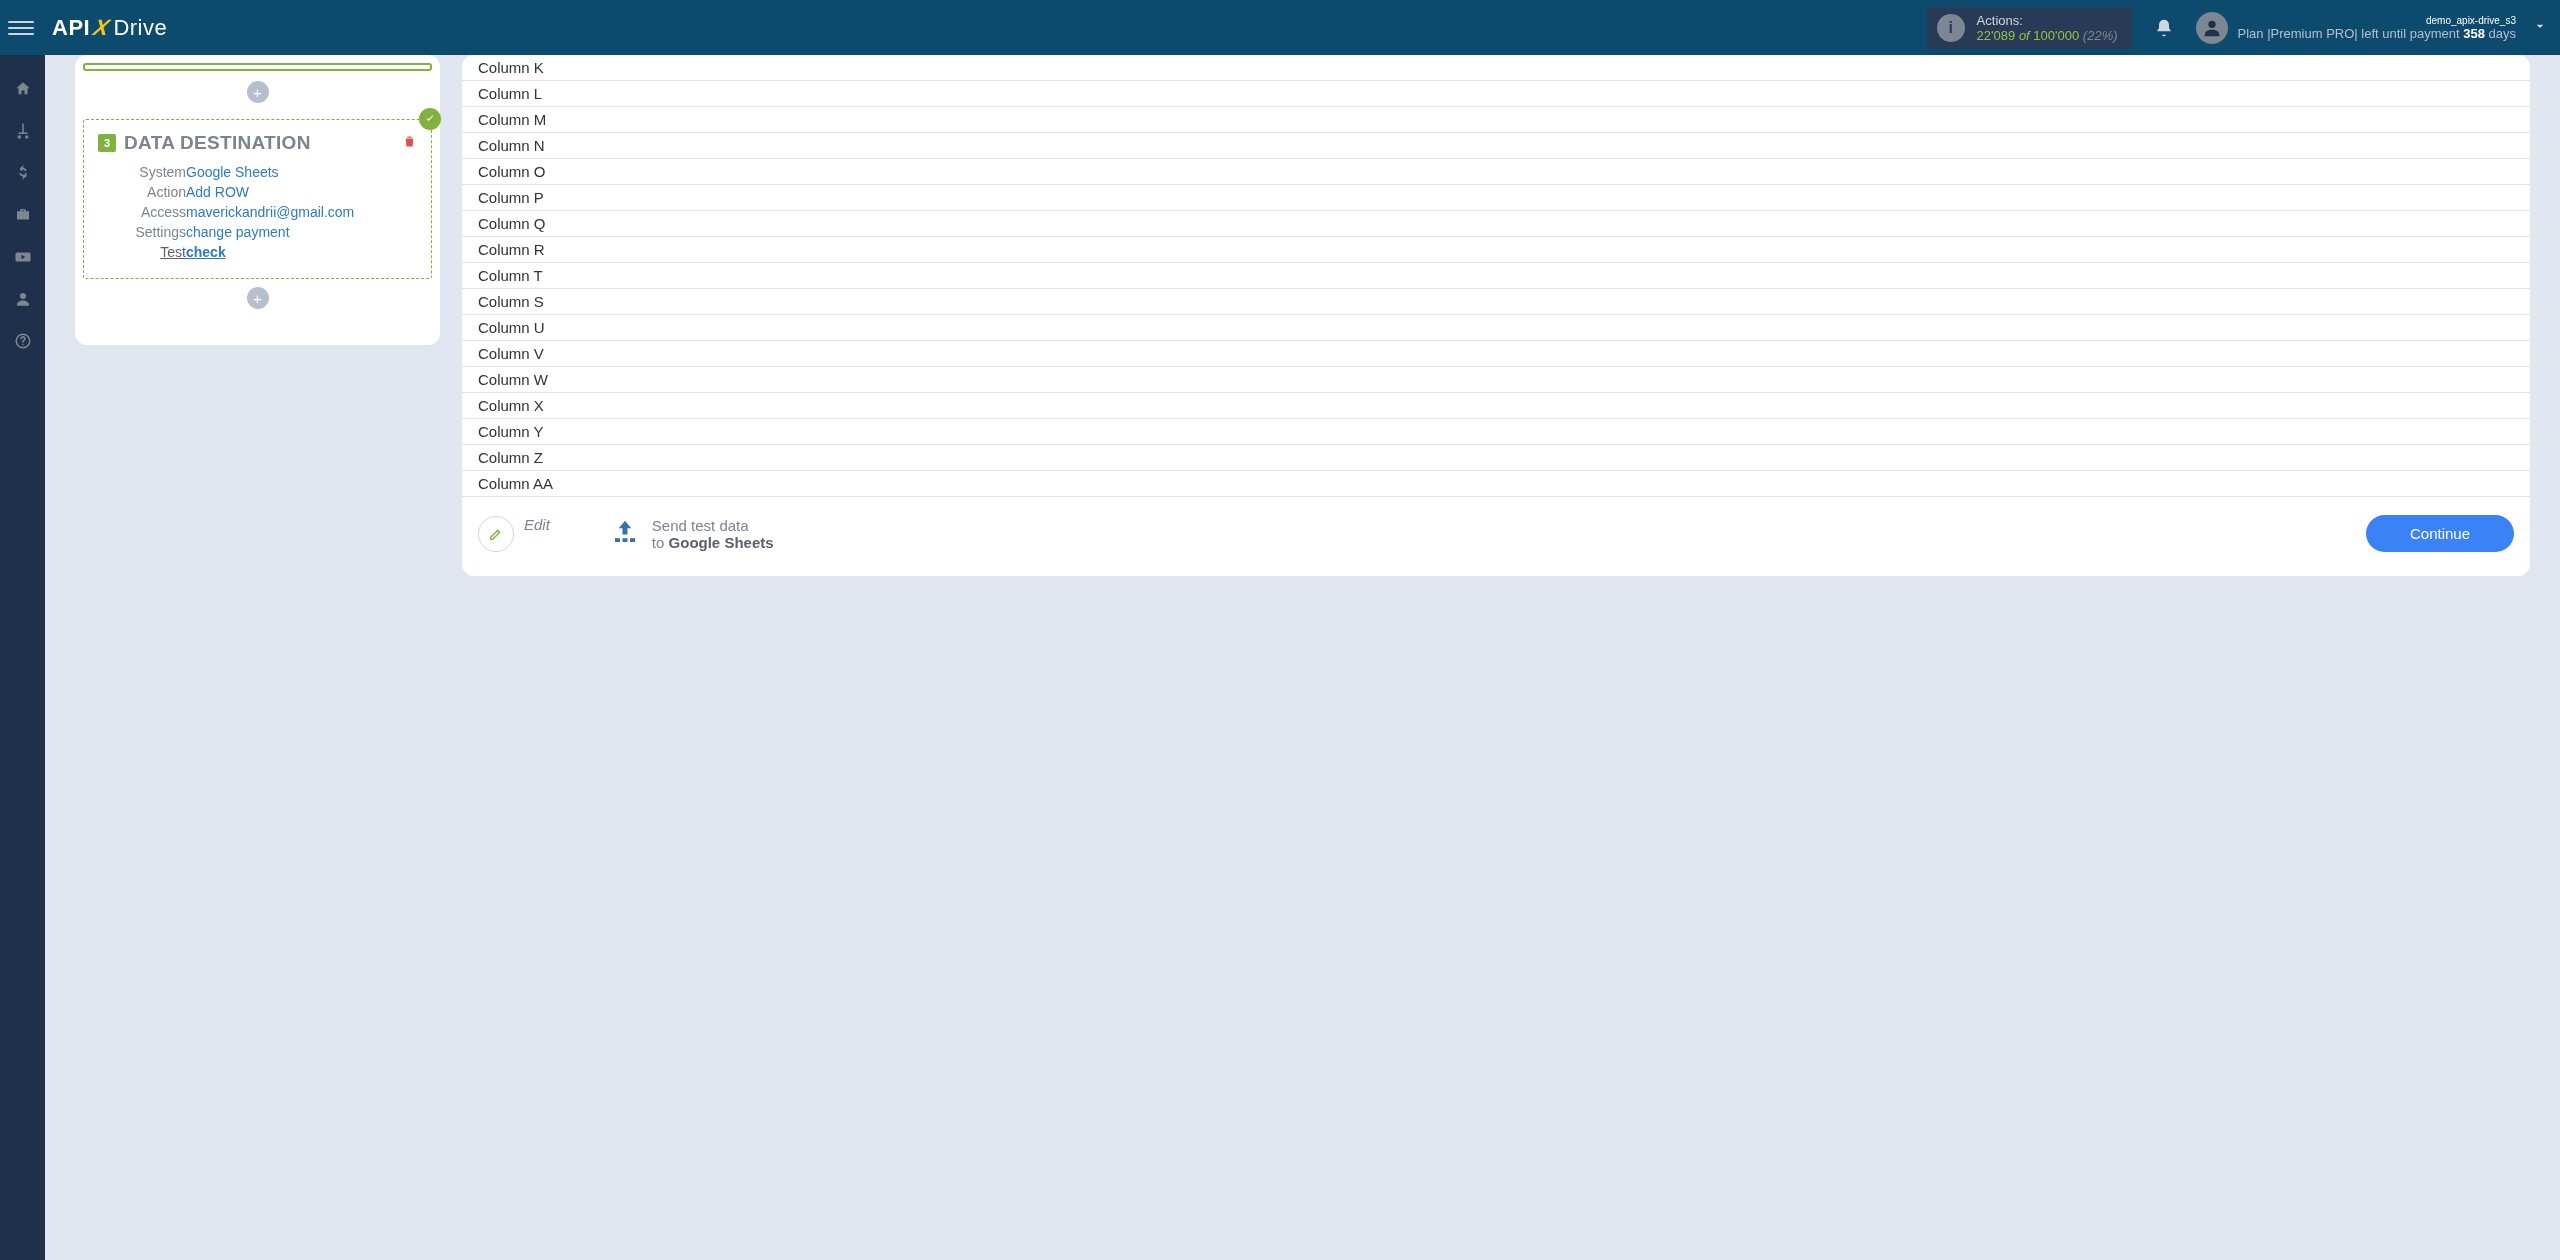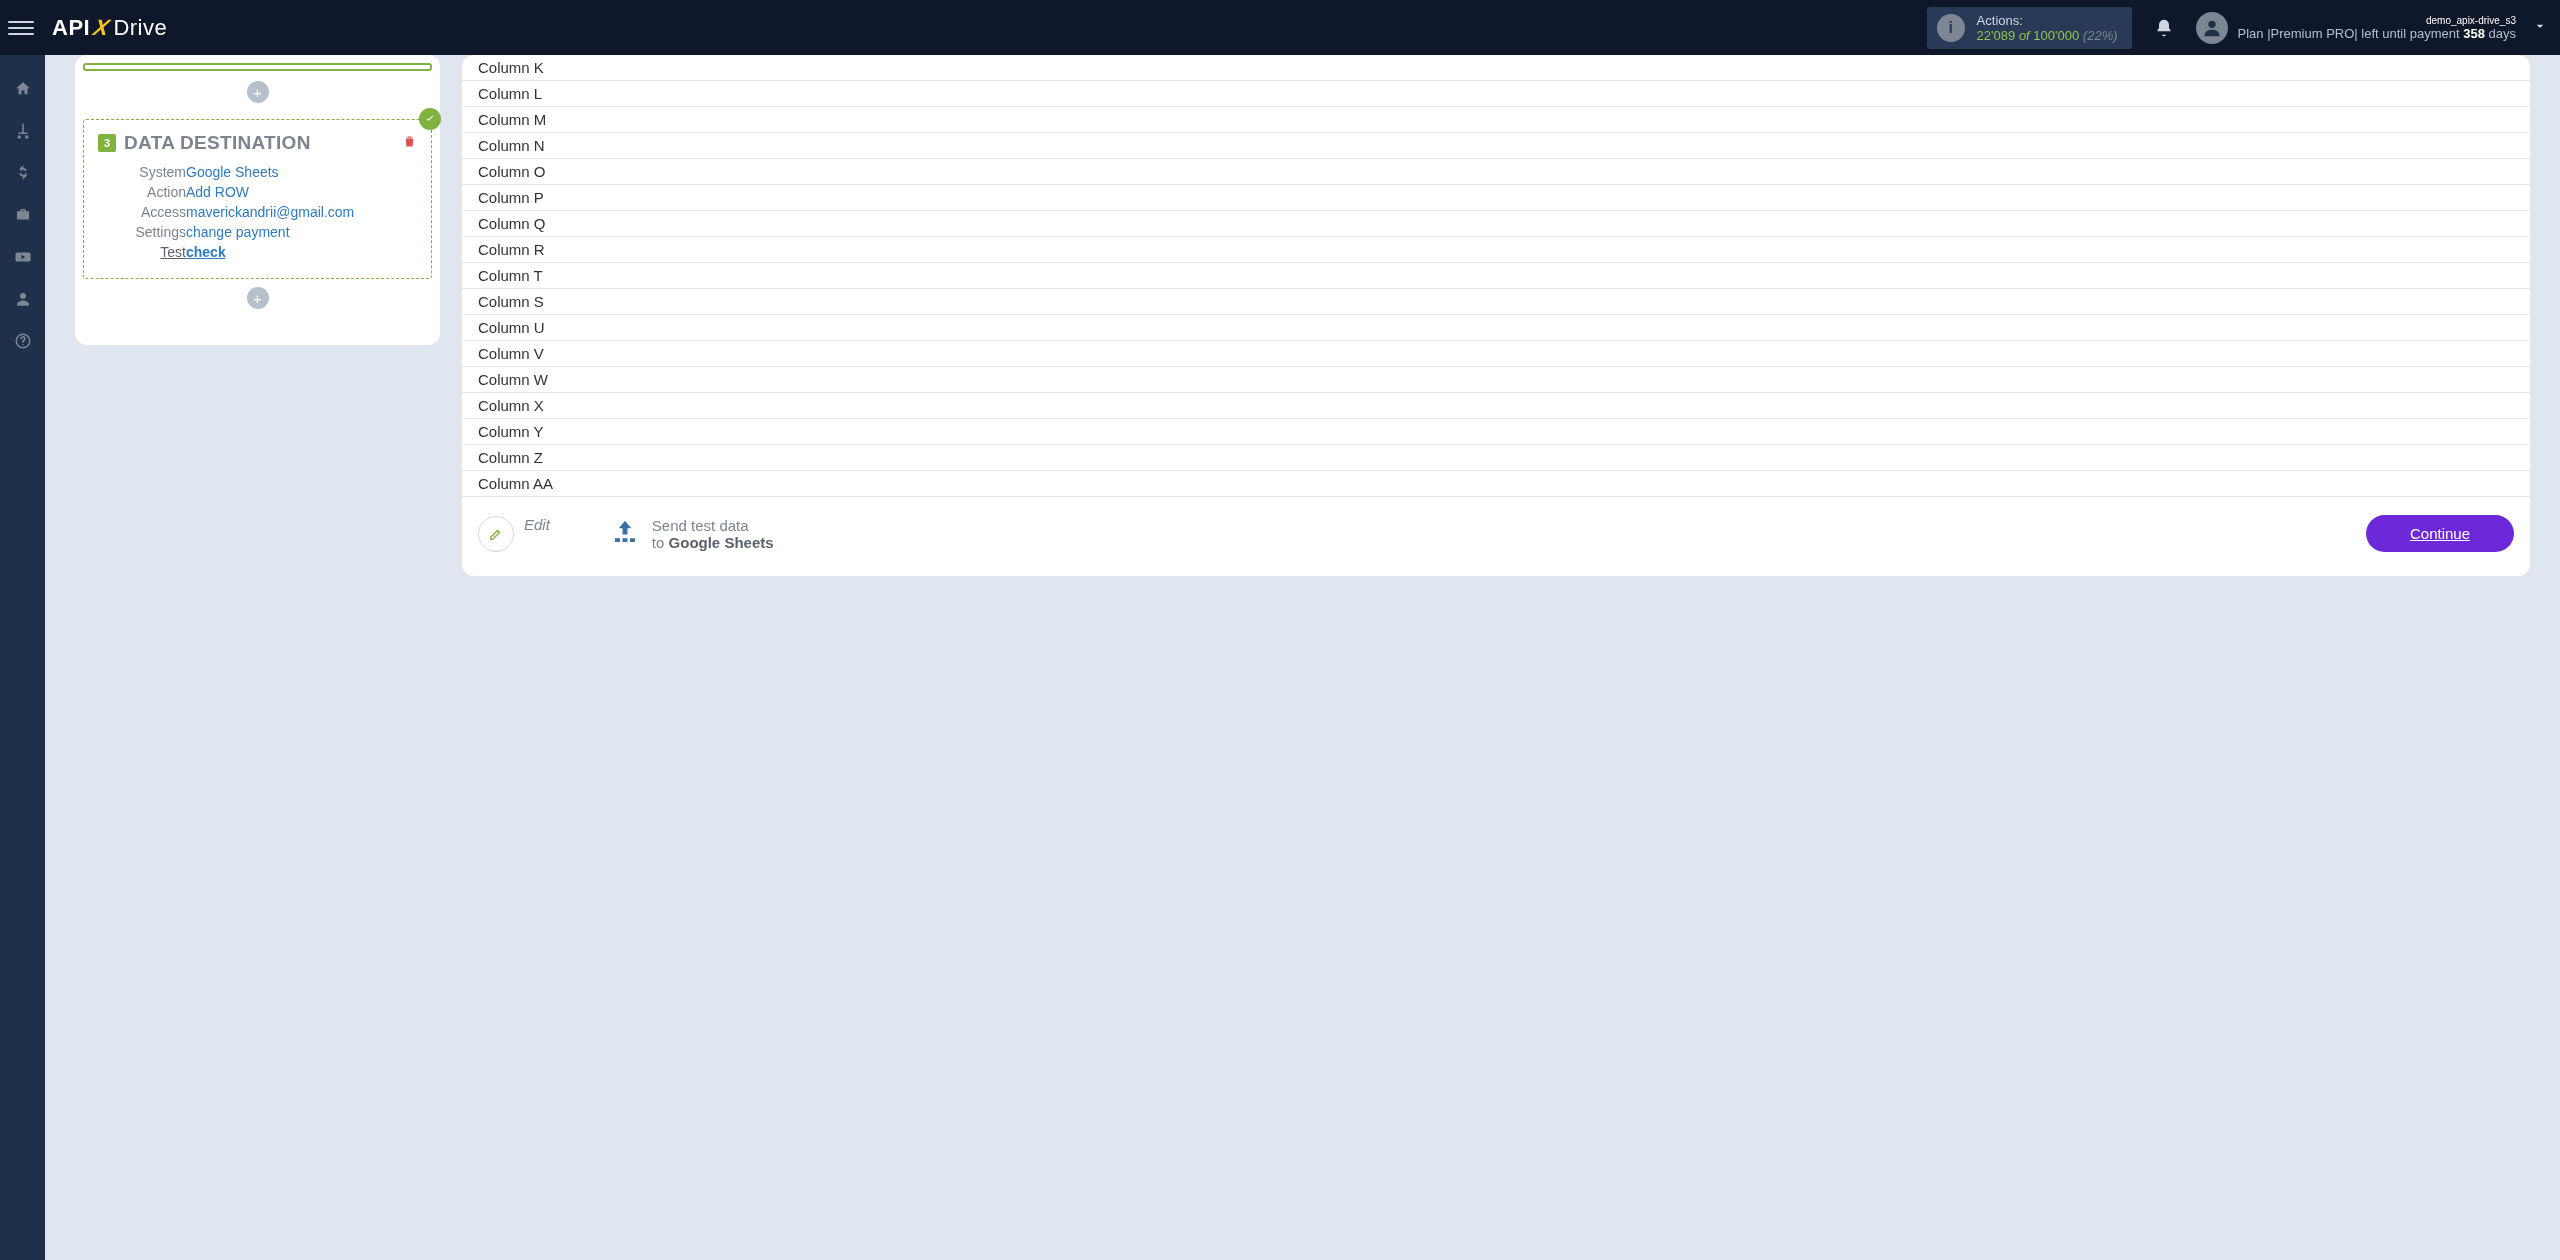--- a/index.html
+++ b/index.html
@@ -8,21 +8,21 @@
   font-family: "Segoe UI", Arial, sans-serif;
   font-size: 14px;
   color: #333;
   background: #1f304a;
   overflow: hidden;
 }
 
 
 .header {
   height: 55px;
-  background: #0f172a;
+  background: #0c4a6e;
   display: flex;
   align-items: center;
   padding: 0 12px 0 8px;
   color: #fff;
   gap: 12px;
 }
 .hamburger { width: 26px; height: 26px; display:flex; flex-direction: column; justify-content: center; gap:4px; cursor:pointer; margin-right:6px;}
 .hamburger span { display:block; height:2px; background:#cfd6e1; border-radius:1px; }
 .logo { display:flex; align-items:center; gap:4px; font-size:22px; font-weight:700; letter-spacing:0.5px;}
 .logo .api { color:#fff; }
@@ -116,22 +116,22 @@
   width:36px;height:36px;border:1px solid #d0d6dd;border-radius:50%;display:flex;align-items:center;justify-content:center;
 }
 .edit-circle svg{width:16px;height:16px;fill:none;stroke:#7fb23f;stroke-width:2;}
 .edit-btn span { color:#7c8490; font-size:15px; }
 .send-block { display:flex; align-items:center; gap:10px; cursor:pointer; margin-left:40px;}
 .send-icon svg { width:34px;height:30px; }
 .send-text .l1 { color:#7c8490; font-size:15px; }
 .send-text .l2 { color:#7c8490; font-size:15px; }
 .send-text .l2 b { color:#5a616c; font-weight:700; }
 .continue-btn {
-  margin-left:auto; background:#6d28d9; color:#fff; border:none; border-radius:20px;
-  padding:10px 44px; font-size:15px; cursor:pointer;text-decoration:underline;
+  margin-left:auto; background:#3b82f6; color:#fff; border:none; border-radius:20px;
+  padding:10px 44px; font-size:15px; cursor:pointer;
 }
 </style>
 </head>
 <body>
 
 <div class="header">
   <div class="hamburger">
     <span></span>
       <span></span>
       <span></span>

